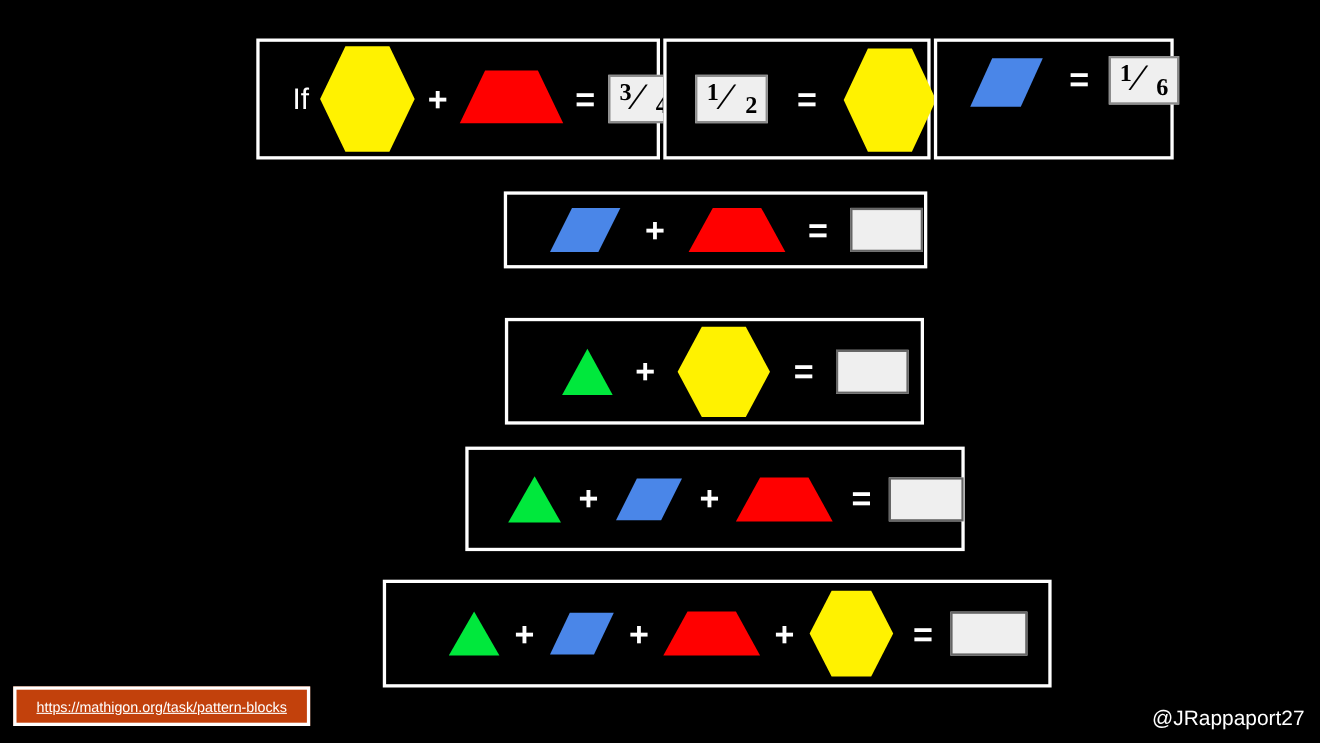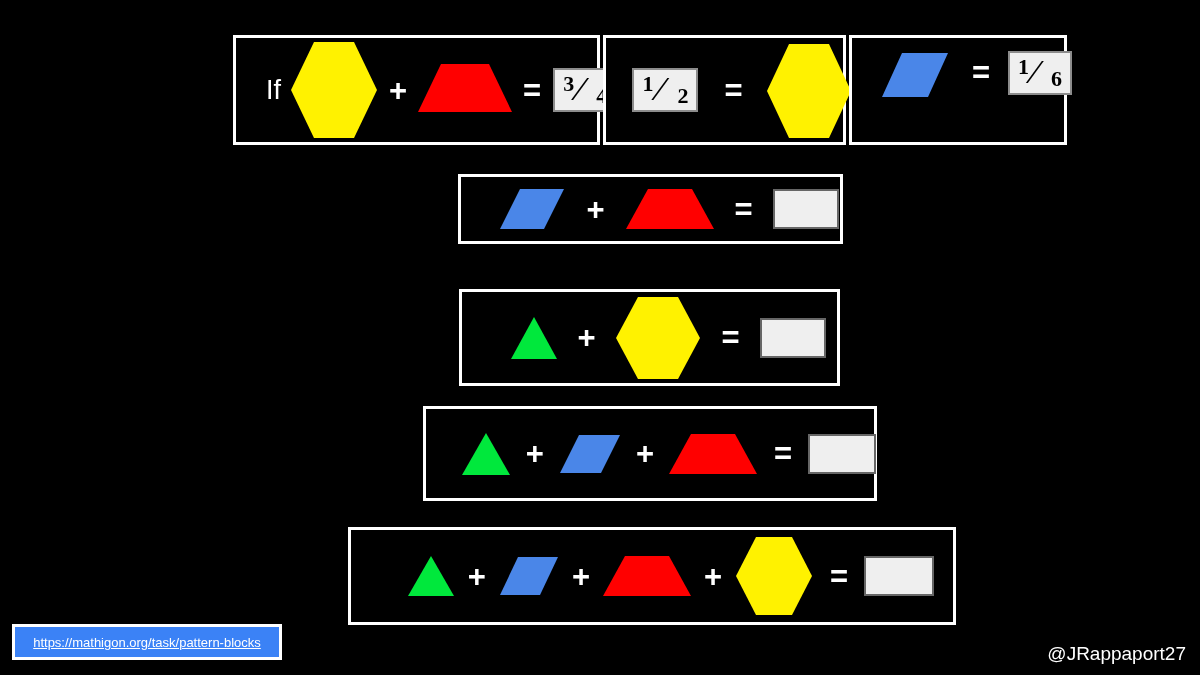--- a/index.html
+++ b/index.html
@@ -102,21 +102,21 @@
     box-sizing: border-box;
     background: #efefef;
     border: 2px solid #666666;
   }
 
   
   .link-plaque {
     position: absolute;
     box-sizing: border-box;
     border: 3px solid #ffffff;
-    background: #3b82f6;
+    background: #c2410c;
     display: flex;
     align-items: center;
     justify-content: center;
   }
   .link-text {
     color: #ffffff;
     font-family: "Liberation Sans", sans-serif;
     font-size: 13px;
     text-decoration: underline;
     white-space: nowrap;

